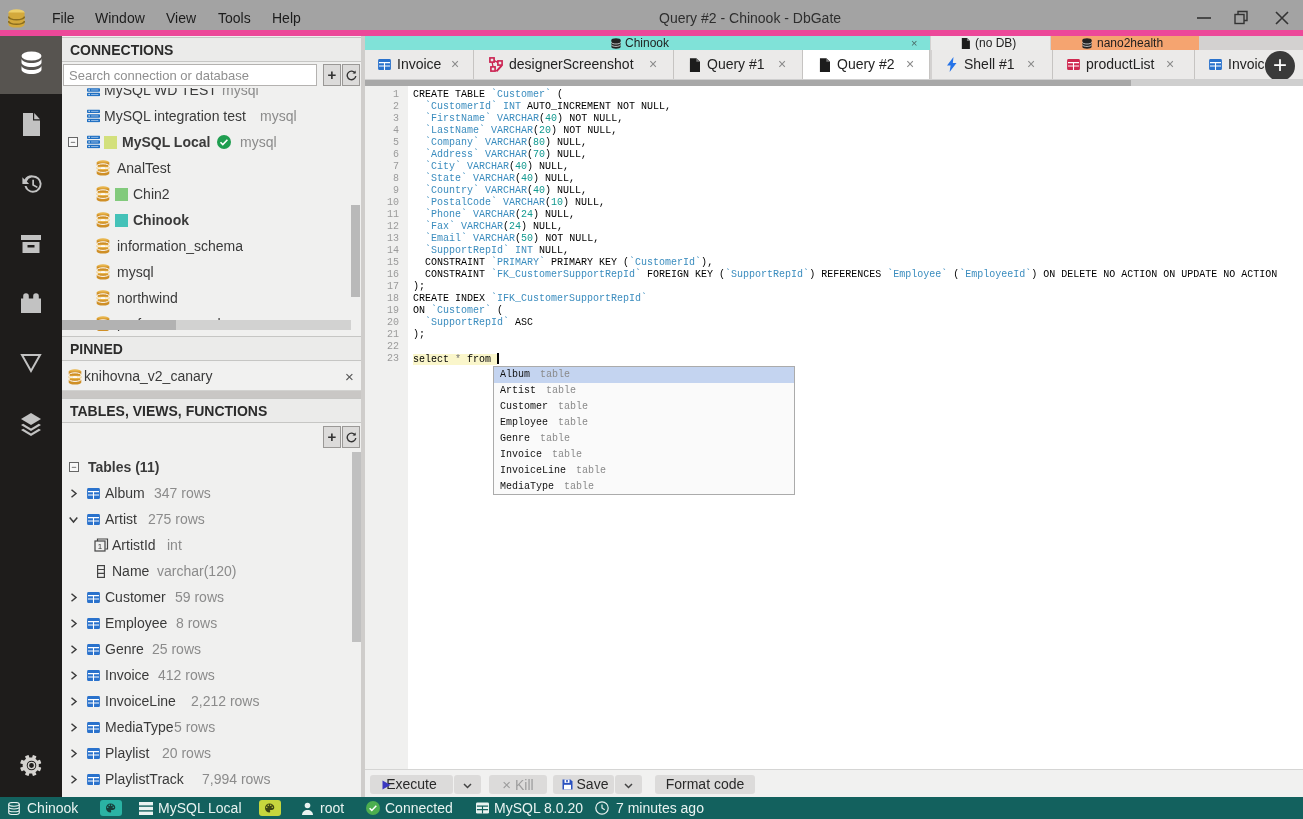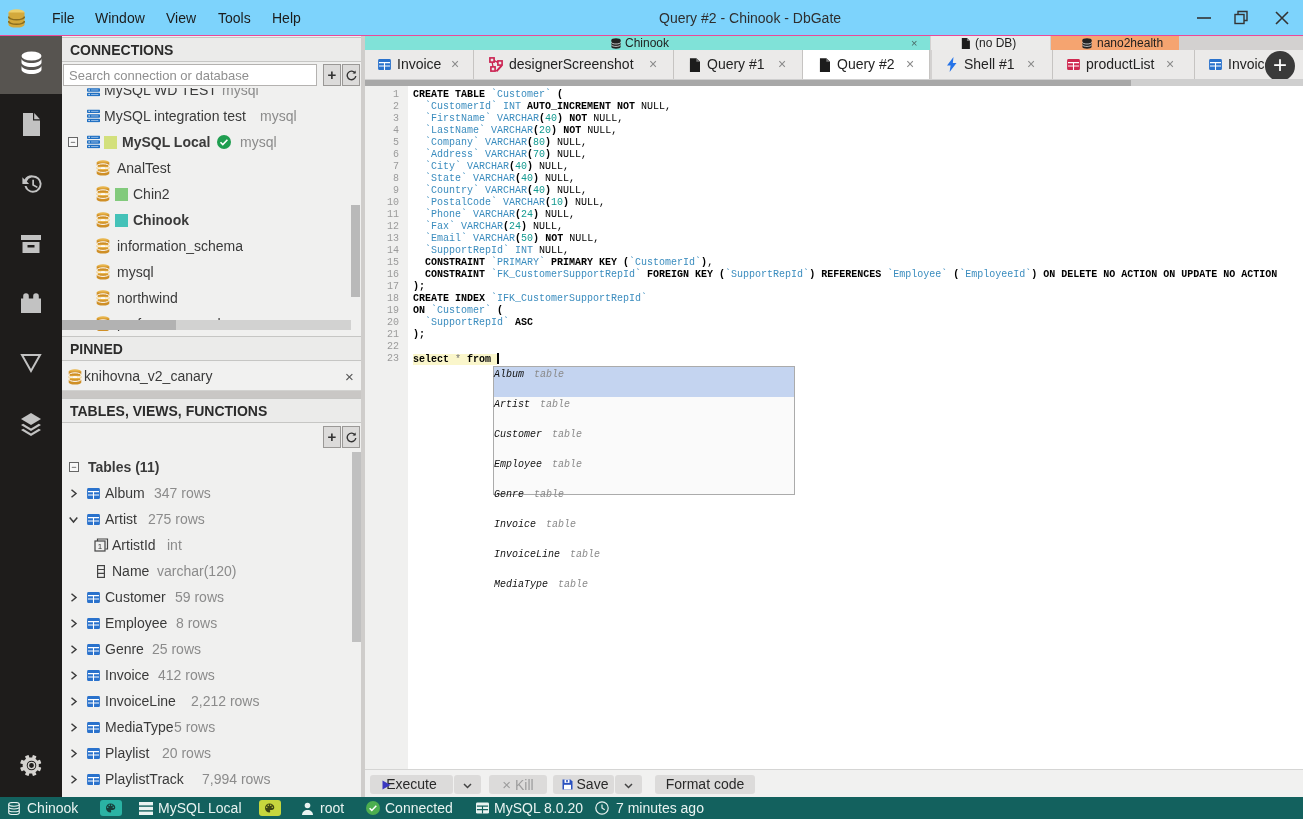--- a/index.html
+++ b/index.html
@@ -1,19 +1,19 @@
 <!DOCTYPE html>
 <html><head><meta charset="utf-8">
 <style>
 *{margin:0;padding:0;box-sizing:border-box;}
 html,body{width:1303px;height:819px;overflow:hidden;font-family:"Liberation Sans",sans-serif;}
 .abs{position:absolute;}
 #app{position:relative;width:1303px;height:819px;background:#f0f0ef;}
 
-#titlebar{left:0;top:0;width:1303px;height:36px;background:#7dd3fc;border-bottom:1px solid #ec4899;}
+#titlebar{left:0;top:0;width:1303px;height:36px;background:#a3a3a3;border-bottom:6px solid #ec4899;}
 #titlebar .menu{position:absolute;top:10px;font-size:14px;color:#1c1c1c;}
 #title{position:absolute;top:10px;left:659px;font-size:14px;color:#2e2e2e;}
 
 #sidebar{left:0;top:36px;width:62px;height:761px;background:#1e1c1b;}
 #selcell{left:0;top:0px;width:62px;height:58px;background:#575450;}
 .sbicon{position:absolute;left:20px;}
 
 #panel{left:62px;top:36px;width:299px;height:761px;background:#f0f0ef;}
 #pdivider{left:361px;top:36px;width:4px;height:761px;background:#cfcdcb;}
 .phead{position:absolute;left:0;width:299px;height:25px;background:#ebebea;border-top:1px solid #c6c6c4;border-bottom:1px solid #c6c6c4;font-weight:bold;font-size:14px;color:#2b2b2b;line-height:24px;padding-left:8px;}
@@ -32,28 +32,28 @@
 .gtab{position:absolute;top:0;height:14px;font-size:12px;line-height:14px;color:#1e1e1e;text-align:center;}
 .ftab{position:absolute;top:0;height:29px;background:#ebeae9;border-right:1px solid #c6c4c2;font-size:14px;color:#232323;line-height:28px;white-space:nowrap;overflow:hidden;}
 .ftab.active{background:#fff;}
 .tx{color:#8a8a8a;font-size:14px;}
 
 #editor{left:365px;top:86px;width:938px;height:683px;background:#fff;overflow:hidden;}
 #gutter{left:365px;top:86px;width:43px;height:683px;background:#f0f0ef;}
 #gutter pre{font-family:"Liberation Mono",monospace;font-size:10px;line-height:12px;color:#9b9b9b;text-align:right;margin-top:3px;width:34px;}
 #code{left:413px;top:86px;width:890px;height:683px;}
 #code pre{font-family:"Liberation Mono",monospace;font-size:10px;line-height:12px;color:#000;margin-top:3px;}
-#code b{font-weight:bold;color:#000;}
+#code b{font-weight:normal;color:#000;}
 .t{color:#3a8cbe;}
 .n{color:#12998f;}
 .hl{background:#faf6cb;}
 .cur{display:inline-block;width:2px;height:11px;background:#000;vertical-align:-2px;}
 
 #popup{left:493px;top:366px;width:302px;height:129px;background:#fafafa;border:1px solid #ababab;font-family:"Liberation Mono",monospace;font-size:10px;}
-.prow{height:30px;line-height:16px;color:#111;font-style:italic;}
+.prow{height:16px;line-height:16px;padding-left:6px;color:#111;}
 .prow .tt{color:#8a8a8a;margin-left:10px;}
 .prow.sel{background:#c4d4f0;}
 
 #toolbar{left:365px;top:769px;width:938px;height:28px;background:#f1f1f0;border-top:1px solid #d5d5d4;}
 .tbtn{position:absolute;top:5px;height:19px;background:#dcdbda;font-size:14px;color:#2a2a2a;line-height:19px;text-align:center;border-radius:3px;}
 
 #statusbar{left:0;top:797px;width:1303px;height:22px;background:#13615e;color:#e9f3f1;font-size:14px;}
 .st{position:absolute;top:2px;line-height:18px;white-space:nowrap;}
 </style></head>
 <body>
@@ -378,21 +378,21 @@
         </svg>
         <span style="position:absolute;left:260px;top:0px;">Chinook</span>
         <span style="position:absolute;left:546px;top:0px;color:#4a6a66;font-size:11px;">×</span>
       </div>
  <div class="gtab" style="left:566px;width:119px;background:#ebebea;">
         <svg style="position:absolute;left:30px;top:2px" width="9" height="11">
           <use href="#pagedark"></use>
         </svg>
         <span style="position:absolute;left:44px;top:0px;">(no DB)</span>
       </div>
- <div class="gtab" style="left:686px;width:128px;background:#f5a470;">
+ <div class="gtab" style="left:686px;width:148px;background:#f5a470;">
         <svg style="position:absolute;left:31px;top:2px" width="10" height="11">
           <use href="#dbdark"></use>
         </svg>
         <span style="position:absolute;left:46px;top:0px;">nano2health</span>
       </div>
 </div>
 <div class="abs" id="tabrow">
  <div class="ftab" style="left:0;width:109px;">
         <svg class="abs tblue" style="left:13px;top:9px" width="13" height="11">
           <use href="#tbl"></use>

